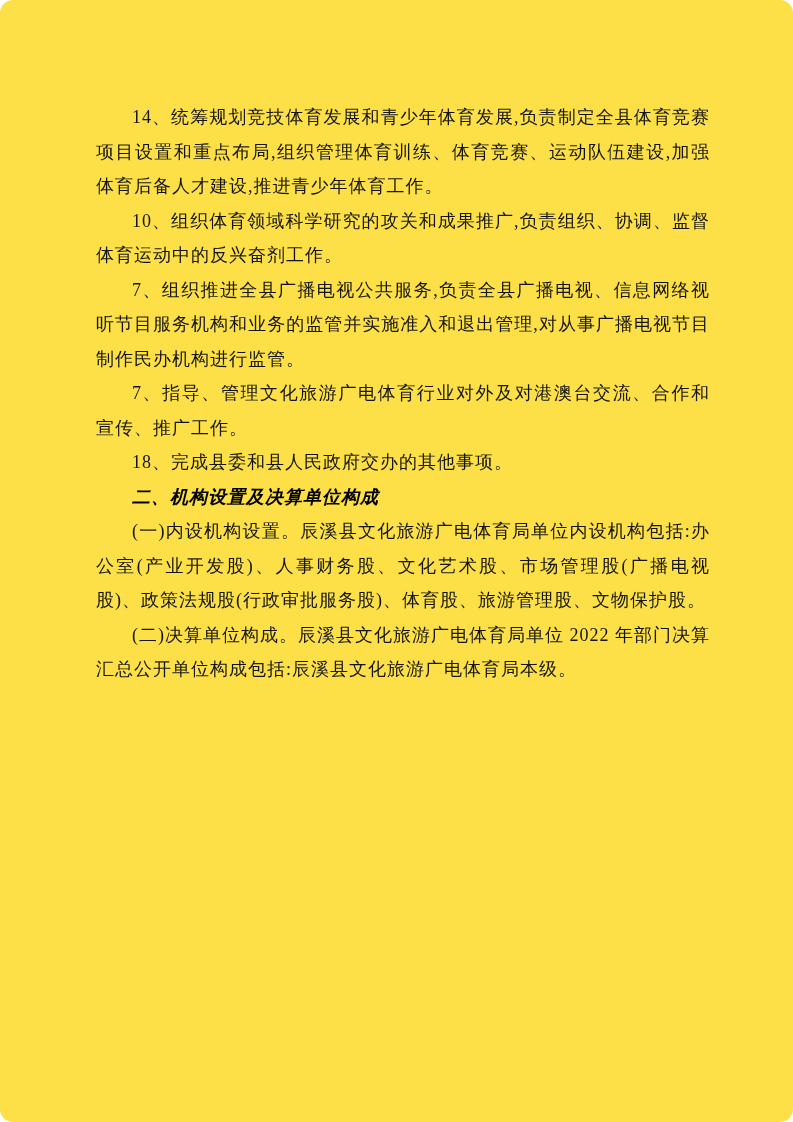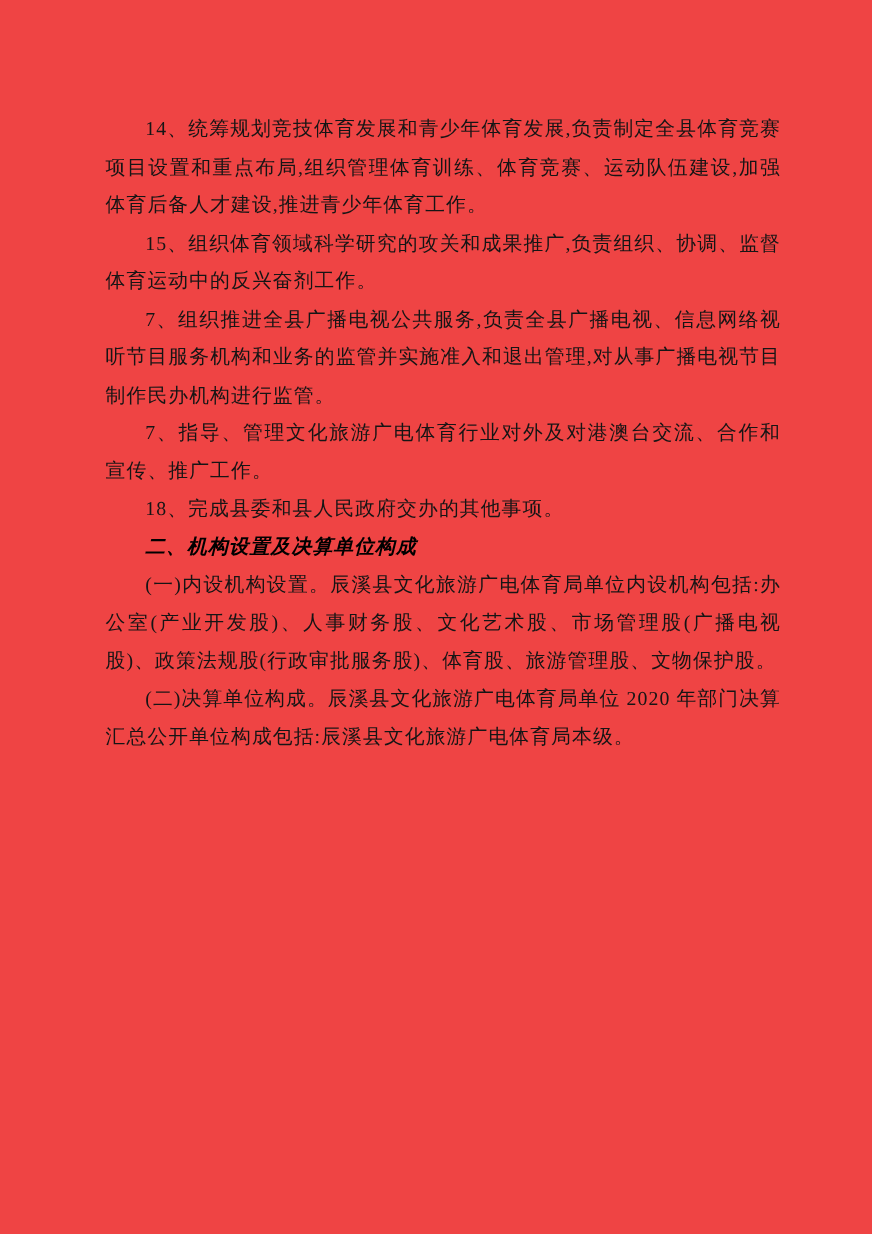--- a/index.html
+++ b/index.html
@@ -5,24 +5,25 @@
   html, body {
     margin: 0;
     padding: 0;
     background: #ffffff;
   }
   .page {
     position: relative;
     width: 793px;
     height: 1122px;
     margin: 0 auto;
-    background: #ef4444;
+    background: #fde047;
     box-sizing: border-box;
     padding: 100px 83px 0 96px;
     overflow: hidden;
+    border-radius: 13px;
   }
   .doc-body {
     width: 614px;
     color: #111111;
   }
   .para {
     margin: 0;
     font-family: "Liberation Serif", "DejaVu Serif", serif;
     font-size: 18px;
     line-height: 34.5px;
@@ -44,21 +45,21 @@
     font-weight: bold;
     font-style: italic;
   }
 </style>
 </head>
 <body>
 
 <div class="page">
   <div class="doc-body">
     <p class="para">14、统筹规划竞技体育发展和青少年体育发展,负责制定全县体育竞赛项目设置和重点布局,组织管理体育训练、体育竞赛、运动队伍建设,加强体育后备人才建设,推进青少年体育工作。</p>
-    <p class="para">15、组织体育领域科学研究的攻关和成果推广,负责组织、协调、监督体育运动中的反兴奋剂工作。</p>
+    <p class="para">10、组织体育领域科学研究的攻关和成果推广,负责组织、协调、监督体育运动中的反兴奋剂工作。</p>
     <p class="para">7、组织推进全县广播电视公共服务,负责全县广播电视、信息网络视听节目服务机构和业务的监管并实施准入和退出管理,对从事广播电视节目制作民办机构进行监管。</p>
     <p class="para">7、指导、管理文化旅游广电体育行业对外及对港澳台交流、合作和宣传、推广工作。</p>
     <p class="para">18、完成县委和县人民政府交办的其他事项。</p>
     <h2 class="heading">二、机构设置及决算单位构成</h2>
     <p class="para">(一)内设机构设置。辰溪县文化旅游广电体育局单位内设机构包括:办公室(产业开发股)、人事财务股、文化艺术股、市场管理股(广播电视股)、政策法规股(行政审批服务股)、体育股、旅游管理股、文物保护股。</p>
-    <p class="para">(二)决算单位构成。辰溪县文化旅游广电体育局单位 2020 年部门决算汇总公开单位构成包括:辰溪县文化旅游广电体育局本级。</p>
+    <p class="para">(二)决算单位构成。辰溪县文化旅游广电体育局单位 2022 年部门决算汇总公开单位构成包括:辰溪县文化旅游广电体育局本级。</p>
   </div>
 </div>
 
 </body></html>

